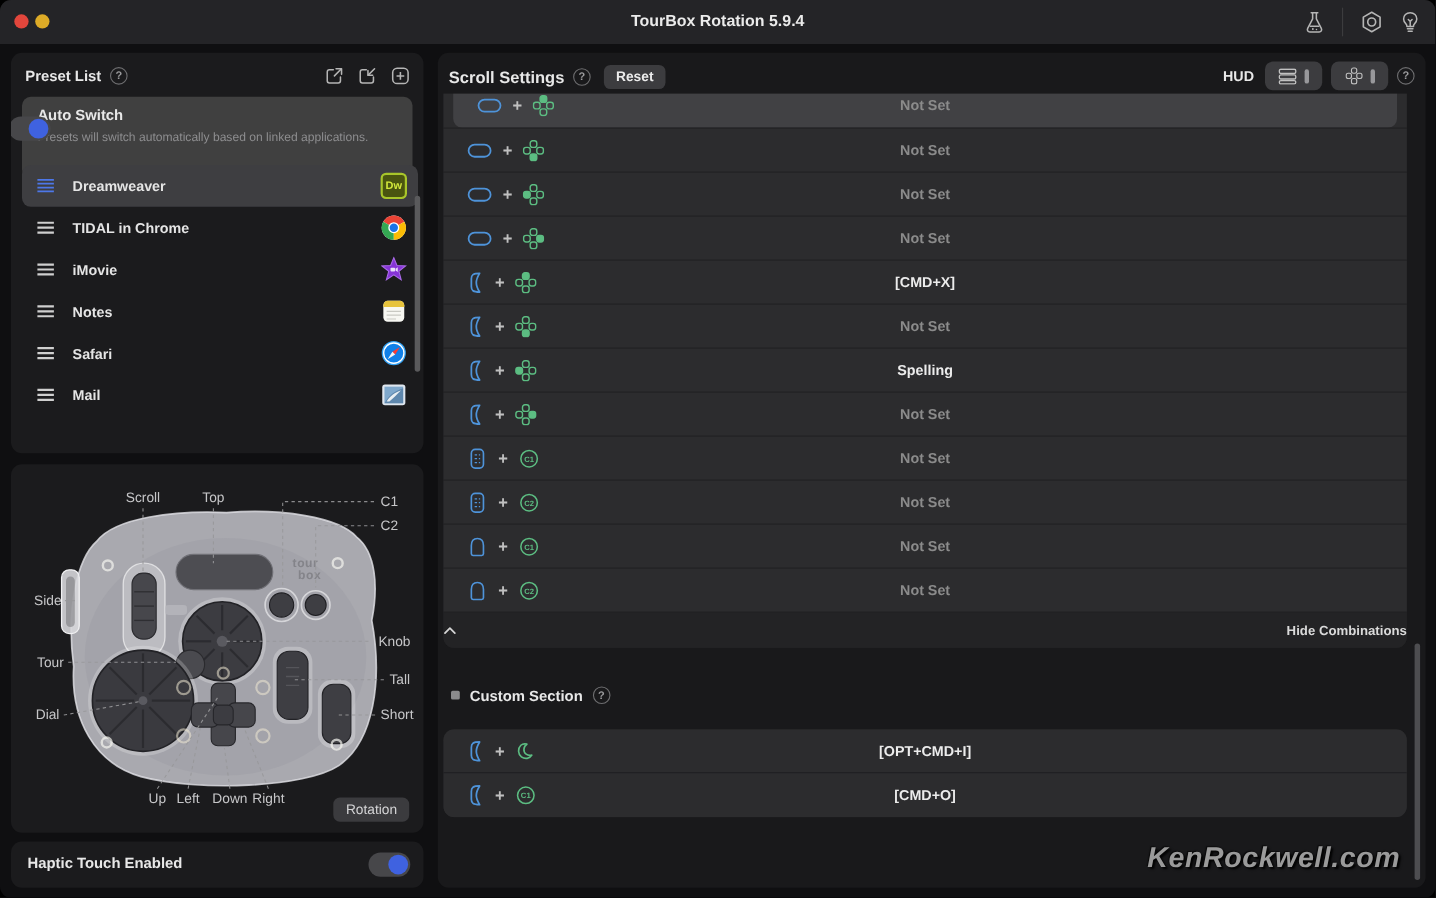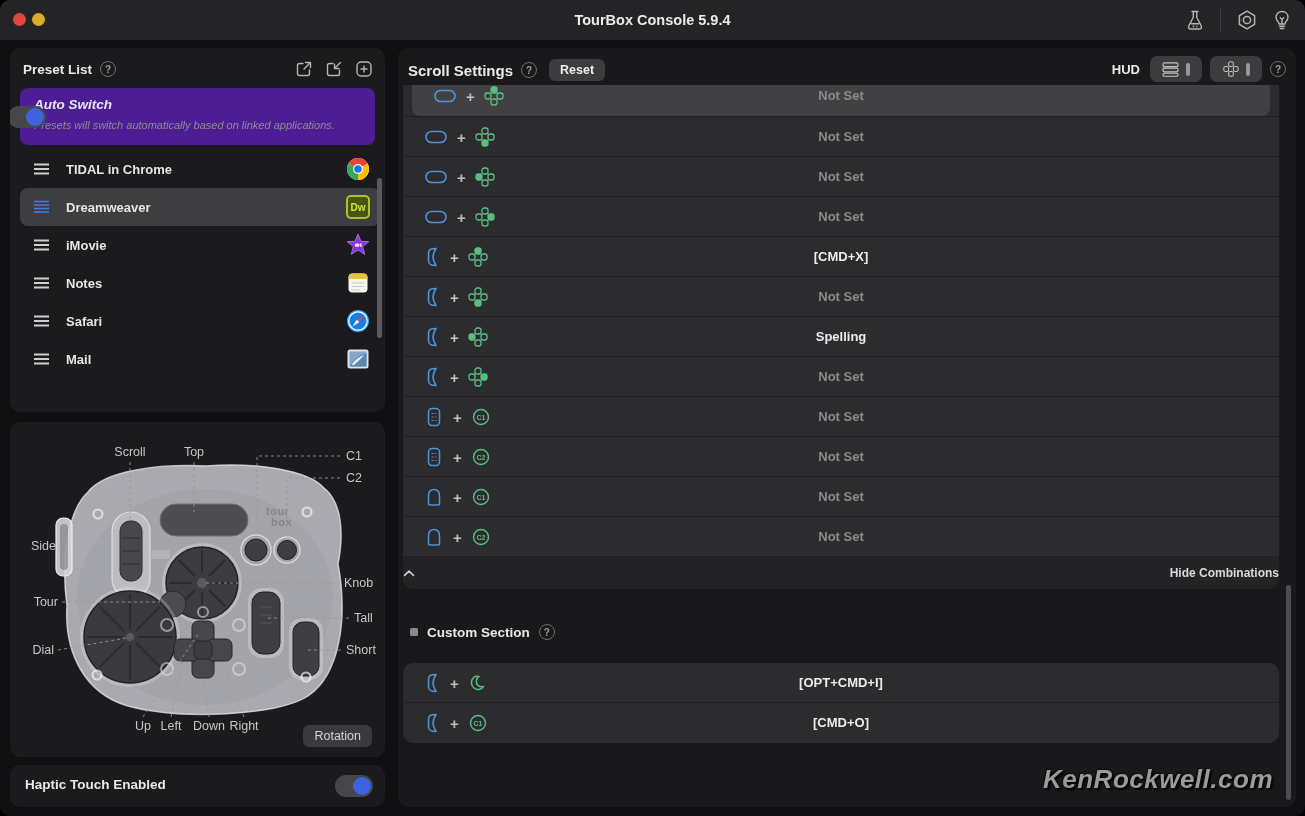--- a/index.html
+++ b/index.html
@@ -28,22 +28,22 @@
   .q-icon { width:16px; height:16px; border:1.2px solid #6e6e70; border-radius:50%;
             color:#9c9c9e; font-size:10px; font-weight:700; display:flex;
             align-items:center; justify-content:center; flex:none; }
 
   
   .pl-header { position:absolute; left:13px; top:9px; right:11px; height:24px;
                display:flex; align-items:center; gap:8px; }
   .pl-title { font-size:13.5px; font-weight:600; color:#e8e8e8; }
   .pl-spacer { flex:1; }
   .pl-tools { display:flex; align-items:center; gap:10px; }
-  .auto-card { position:absolute; left:10px; top:40px; width:355px; height:57px;
-               background:#4c1d95; border-radius:8px;font-style:italic; }
+  .auto-card { position:absolute; left:10px; top:40px; width:355px; height:74px;
+               background:#404040; border-radius:8px; }
   .as-title { position:absolute; left:14px; top:9px; font-size:13.5px; font-weight:600; }
   .as-desc { position:absolute; left:14px; top:31px; font-size:11px; color:#8d8d8f; }
   .toggle { width:38px; height:22px; border-radius:11px; background:#47474a; position:relative; cursor:pointer; }
   .toggle .knob { width:18px; height:18px; border-radius:50%; position:absolute; top:2px; right:2px; }
   #preset-items { position:absolute; left:10px; top:102px; width:360px; }
   .preset-item { height:38px; display:flex; align-items:center; padding:0 10px 0 13px;
                  border-radius:8px; cursor:pointer; }
   .preset-item.selected { background:#3e3e41; }
   .pi-drag { width:18px; margin-right:15px; display:flex; }
   .pi-label { flex:1; font-size:13px; font-weight:600; color:#e5e5e5; }
@@ -107,21 +107,21 @@
   svg text { font-family:"Liberation Sans", sans-serif; }
 </style>
 </head>
 <body>
 
 <div class="window">
 
   <div class="titlebar">
     <div class="tl red"></div>
     <div class="tl yellow"></div>
-    <div class="win-title">TourBox Console 5.9.4</div>
+    <div class="win-title">TourBox Rotation 5.9.4</div>
     <div class="tb-right">
       <span class="tb-ic" id="ic-flask">
           <svg width="20" height="22" viewBox="0 0 20 22">
             <g fill="none" stroke="#b5b5b5" stroke-width="1.4" stroke-linecap="round" stroke-linejoin="round">
               <line x1="7" y1="2.5" x2="13" y2="2.5"></line>
               <path d="M8.3,2.8 L8.3,8.2 L3.8,16.8 C3,18.5 4,20 5.8,20 L14.2,20 C16,20 17,18.5 16.2,16.8 L11.7,8.2 L11.7,2.8"></path>
               <line x1="6.2" y1="14.8" x2="13.8" y2="14.8"></line>
             </g>
             <circle cx="8.5" cy="17.3" r="0.9" fill="#b5b5b5"></circle>
             <circle cx="11.8" cy="17.8" r="0.7" fill="#b5b5b5"></circle>
@@ -185,20 +185,38 @@
       </span>
     </div>
     <div class="auto-card">
       <div class="as-title">Auto Switch</div>
       <div class="as-desc">Presets will switch automatically based on linked applications.</div>
       <div class="toggle abs" style="right:12px; top:18px;">
         <div class="knob" style="background: rgb(63, 98, 224);"></div>
       </div>
     </div>
     <div id="preset-items">
+        <div class="preset-item selected">
+          <span class="pi-drag">
+            <svg width="17" height="14" viewBox="0 0 17 14">
+              <g stroke="#4d77e8" stroke-width="1.6">
+                <line x1="1" y1="1.5" x2="16" y2="1.5"></line>
+                <line x1="1" y1="5" x2="16" y2="5"></line>
+                <line x1="1" y1="8.5" x2="16" y2="8.5"></line>
+                <line x1="1" y1="12" x2="16" y2="12"></line>
+              </g>
+            </svg>
+          </span>
+          <span class="pi-label">Dreamweaver</span>
+          <span style="display:flex">
+            <div class="appic" style="background:#4a5510;border:2px solid #a8c62a">
+              <span style="color:#d3e83c;font-weight:bold;font-size:10px">Dw</span>
+            </div>
+          </span>
+        </div>
         <div class="preset-item">
           <span class="pi-drag">
             <svg width="17" height="14" viewBox="0 0 17 14">
               <g stroke="#cfcfcf" stroke-width="2">
                 <line x1="1" y1="2.5" x2="16" y2="2.5"></line>
                 <line x1="1" y1="7" x2="16" y2="7"></line>
                 <line x1="1" y1="11.5" x2="16" y2="11.5"></line>
               </g>
             </svg>
           </span>
@@ -206,38 +224,20 @@
           <span style="display:flex">
             <div class="appic">
               <svg width="24" height="24" viewBox="0 0 24 24">
                 <circle cx="12" cy="12" r="11" fill="#fff"></circle>
                 <path d="M12,12 L2.47,6.5 A11,11 0 0 1 21.53,6.5 Z" fill="#ea4335"></path>
                 <path d="M12,12 L12,23 A11,11 0 0 1 2.47,6.5 Z" fill="#34a853"></path>
                 <path d="M12,12 L21.53,6.5 A11,11 0 0 1 12,23 Z" fill="#fbbc05"></path>
                 <circle cx="12" cy="12" r="5" fill="#fff"></circle>
                 <circle cx="12" cy="12" r="3.8" fill="#1a73e8"></circle>
               </svg>
-            </div>
-          </span>
-        </div>
-        <div class="preset-item selected">
-          <span class="pi-drag">
-            <svg width="17" height="14" viewBox="0 0 17 14">
-              <g stroke="#4d77e8" stroke-width="1.6">
-                <line x1="1" y1="1.5" x2="16" y2="1.5"></line>
-                <line x1="1" y1="5" x2="16" y2="5"></line>
-                <line x1="1" y1="8.5" x2="16" y2="8.5"></line>
-                <line x1="1" y1="12" x2="16" y2="12"></line>
-              </g>
-            </svg>
-          </span>
-          <span class="pi-label">Dreamweaver</span>
-          <span style="display:flex">
-            <div class="appic" style="background:#4a5510;border:2px solid #a8c62a">
-              <span style="color:#d3e83c;font-weight:bold;font-size:10px">Dw</span>
             </div>
           </span>
         </div>
         <div class="preset-item">
           <span class="pi-drag">
             <svg width="17" height="14" viewBox="0 0 17 14">
               <g stroke="#cfcfcf" stroke-width="2">
                 <line x1="1" y1="2.5" x2="16" y2="2.5"></line>
                 <line x1="1" y1="7" x2="16" y2="7"></line>
                 <line x1="1" y1="11.5" x2="16" y2="11.5"></line>

